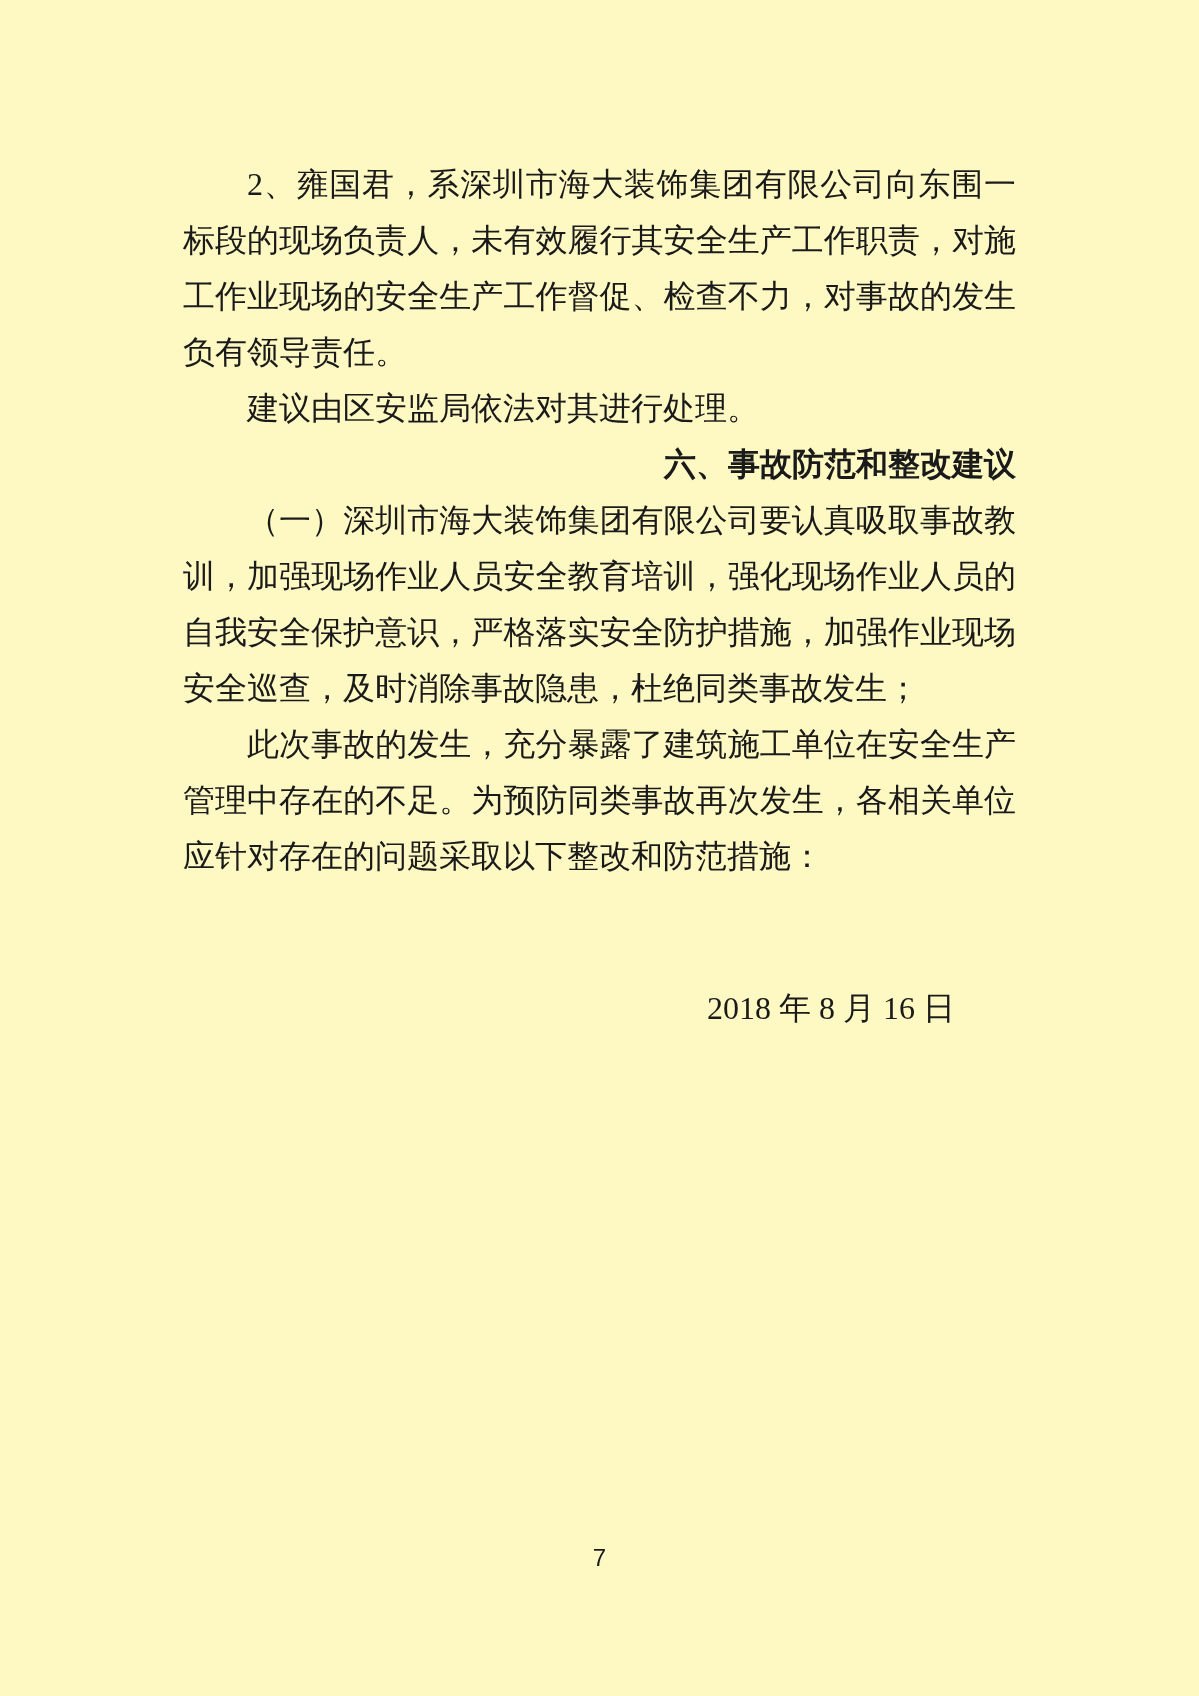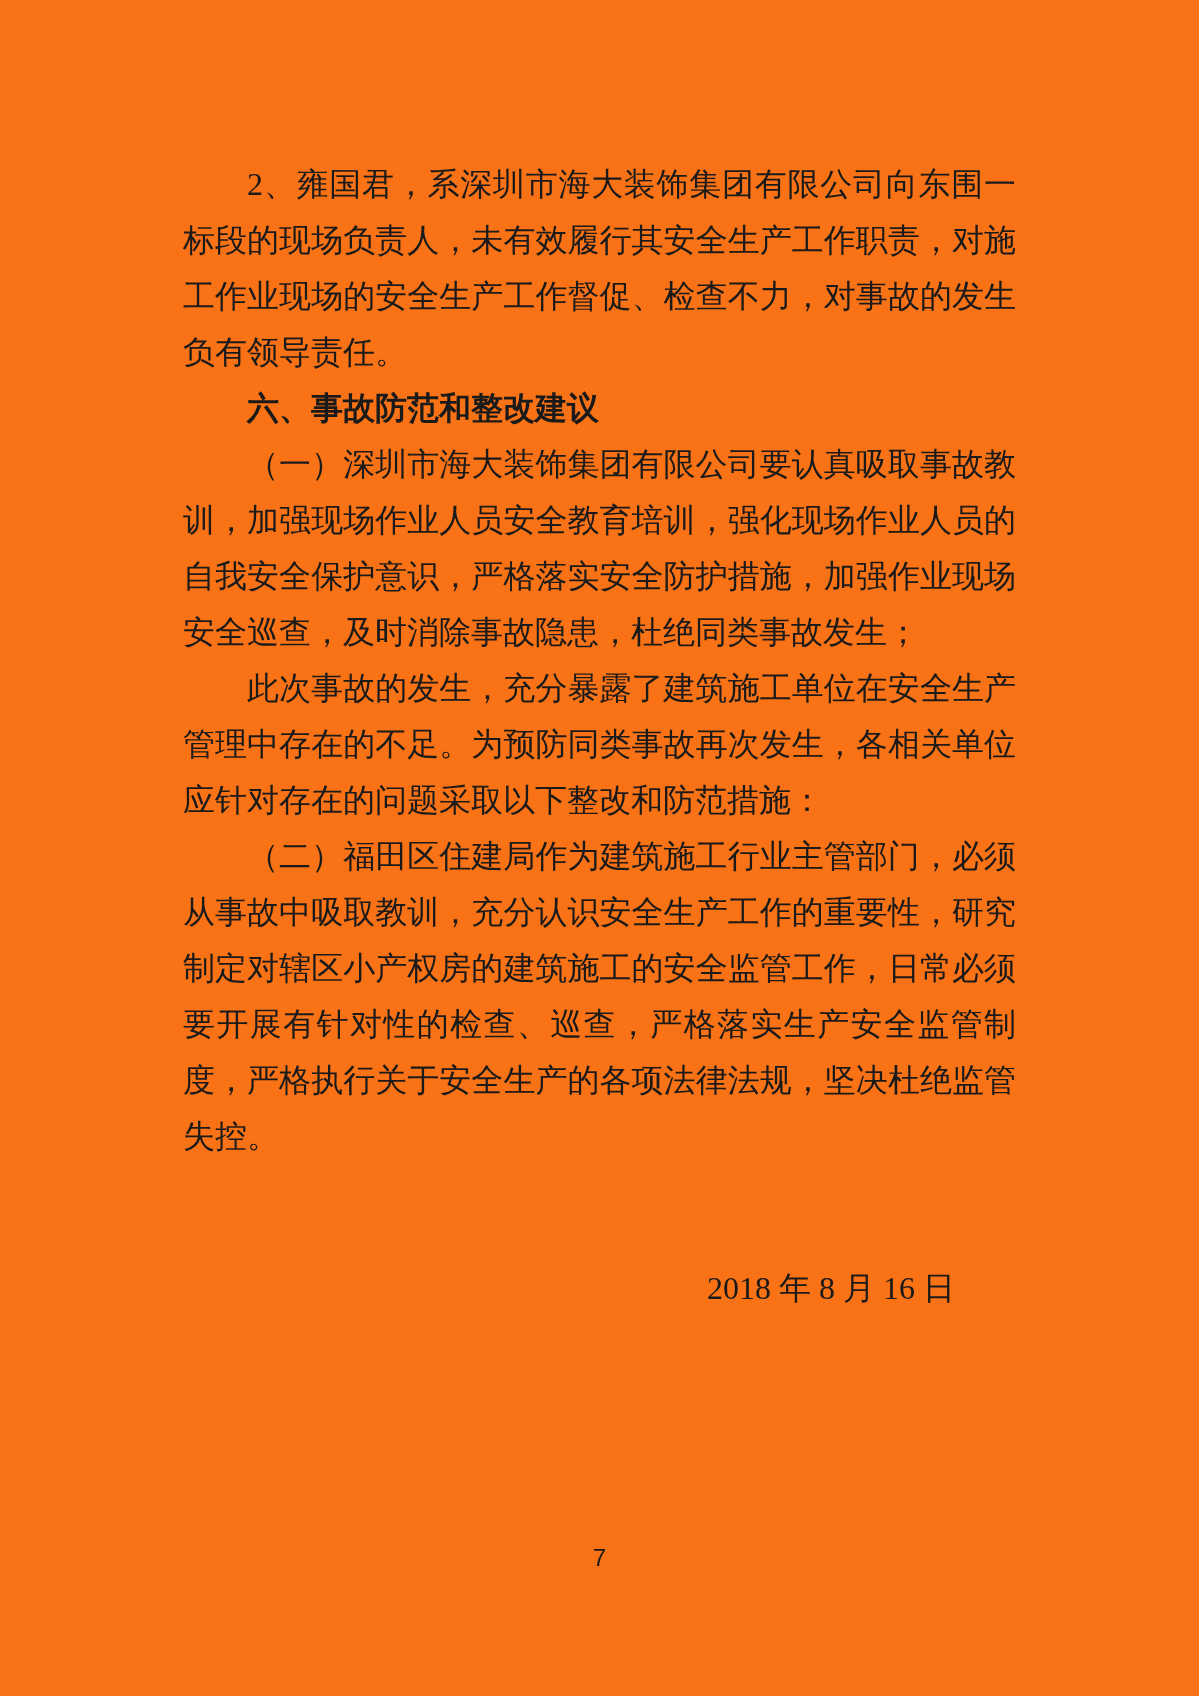--- a/index.html
+++ b/index.html
@@ -4,21 +4,21 @@
 <style>
   html, body {
     margin: 0;
     padding: 0;
     background: #ffffff;
   }
   .page {
     position: relative;
     width: 1199px;
     height: 1696px;
-    background: #f97316;
+    background: #fef9c3;
     overflow: hidden;
     font-family: "Liberation Serif", "DejaVu Serif", serif;
     color: #1a1a1a;
   }
   .content {
     position: absolute;
     left: 183px;
     top: 156px;
     width: 833px;
     font-size: 32px;
@@ -29,21 +29,21 @@
     margin: 0;
     text-indent: 2em;
   }
   .heading {
     margin: 0;
     text-indent: 2em;
     font-size: 32px;
     line-height: 56px;
     font-weight: bold;
     font-family: "Liberation Sans", "DejaVu Sans", sans-serif;
-    text-align: left;
+    text-align: right;
   }
   .sig-block {
     margin-top: 96px;
     text-align: right;
     line-height: 56px;
   }
   .sig-org {
     margin: 0 -20px 0 0;
   }
   .sig-date {
@@ -63,28 +63,28 @@
 </style>
 </head>
 <body>
 
 <div class="page">
 
   <div class="content">
 
     <p class="para">2、雍国君，系深圳市海大装饰集团有限公司向东围一标段的现场负责人，未有效履行其安全生产工作职责，对施工作业现场的安全生产工作督促、检查不力，对事故的发生负有领导责任。</p>
 
+    <p class="para">建议由区安监局依法对其进行处理。</p>
 
     <h2 class="heading">六、事故防范和整改建议</h2>
 
     <p class="para">（一）深圳市海大装饰集团有限公司要认真吸取事故教训，加强现场作业人员安全教育培训，强化现场作业人员的自我安全保护意识，严格落实安全防护措施，加强作业现场安全巡查，及时消除事故隐患，杜绝同类事故发生；</p>
 
     <p class="para">此次事故的发生，充分暴露了建筑施工单位在安全生产管理中存在的不足。为预防同类事故再次发生，各相关单位应针对存在的问题采取以下整改和防范措施：</p>
 
-    <p class="para">（二）福田区住建局作为建筑施工行业主管部门，必须从事故中吸取教训，充分认识安全生产工作的重要性，研究制定对辖区小产权房的建筑施工的安全监管工作，日常必须要开展有针对性的检查、巡查，严格落实生产安全监管制度，严格执行关于安全生产的各项法律法规，坚决杜绝监管失控。</p>
 
     <div class="sig-block">
       <p class="sig-date">2018 年 8 月 16 日</p>
     </div>
 
   </div>
 
   <div class="page-number">7</div>
 
 </div>

